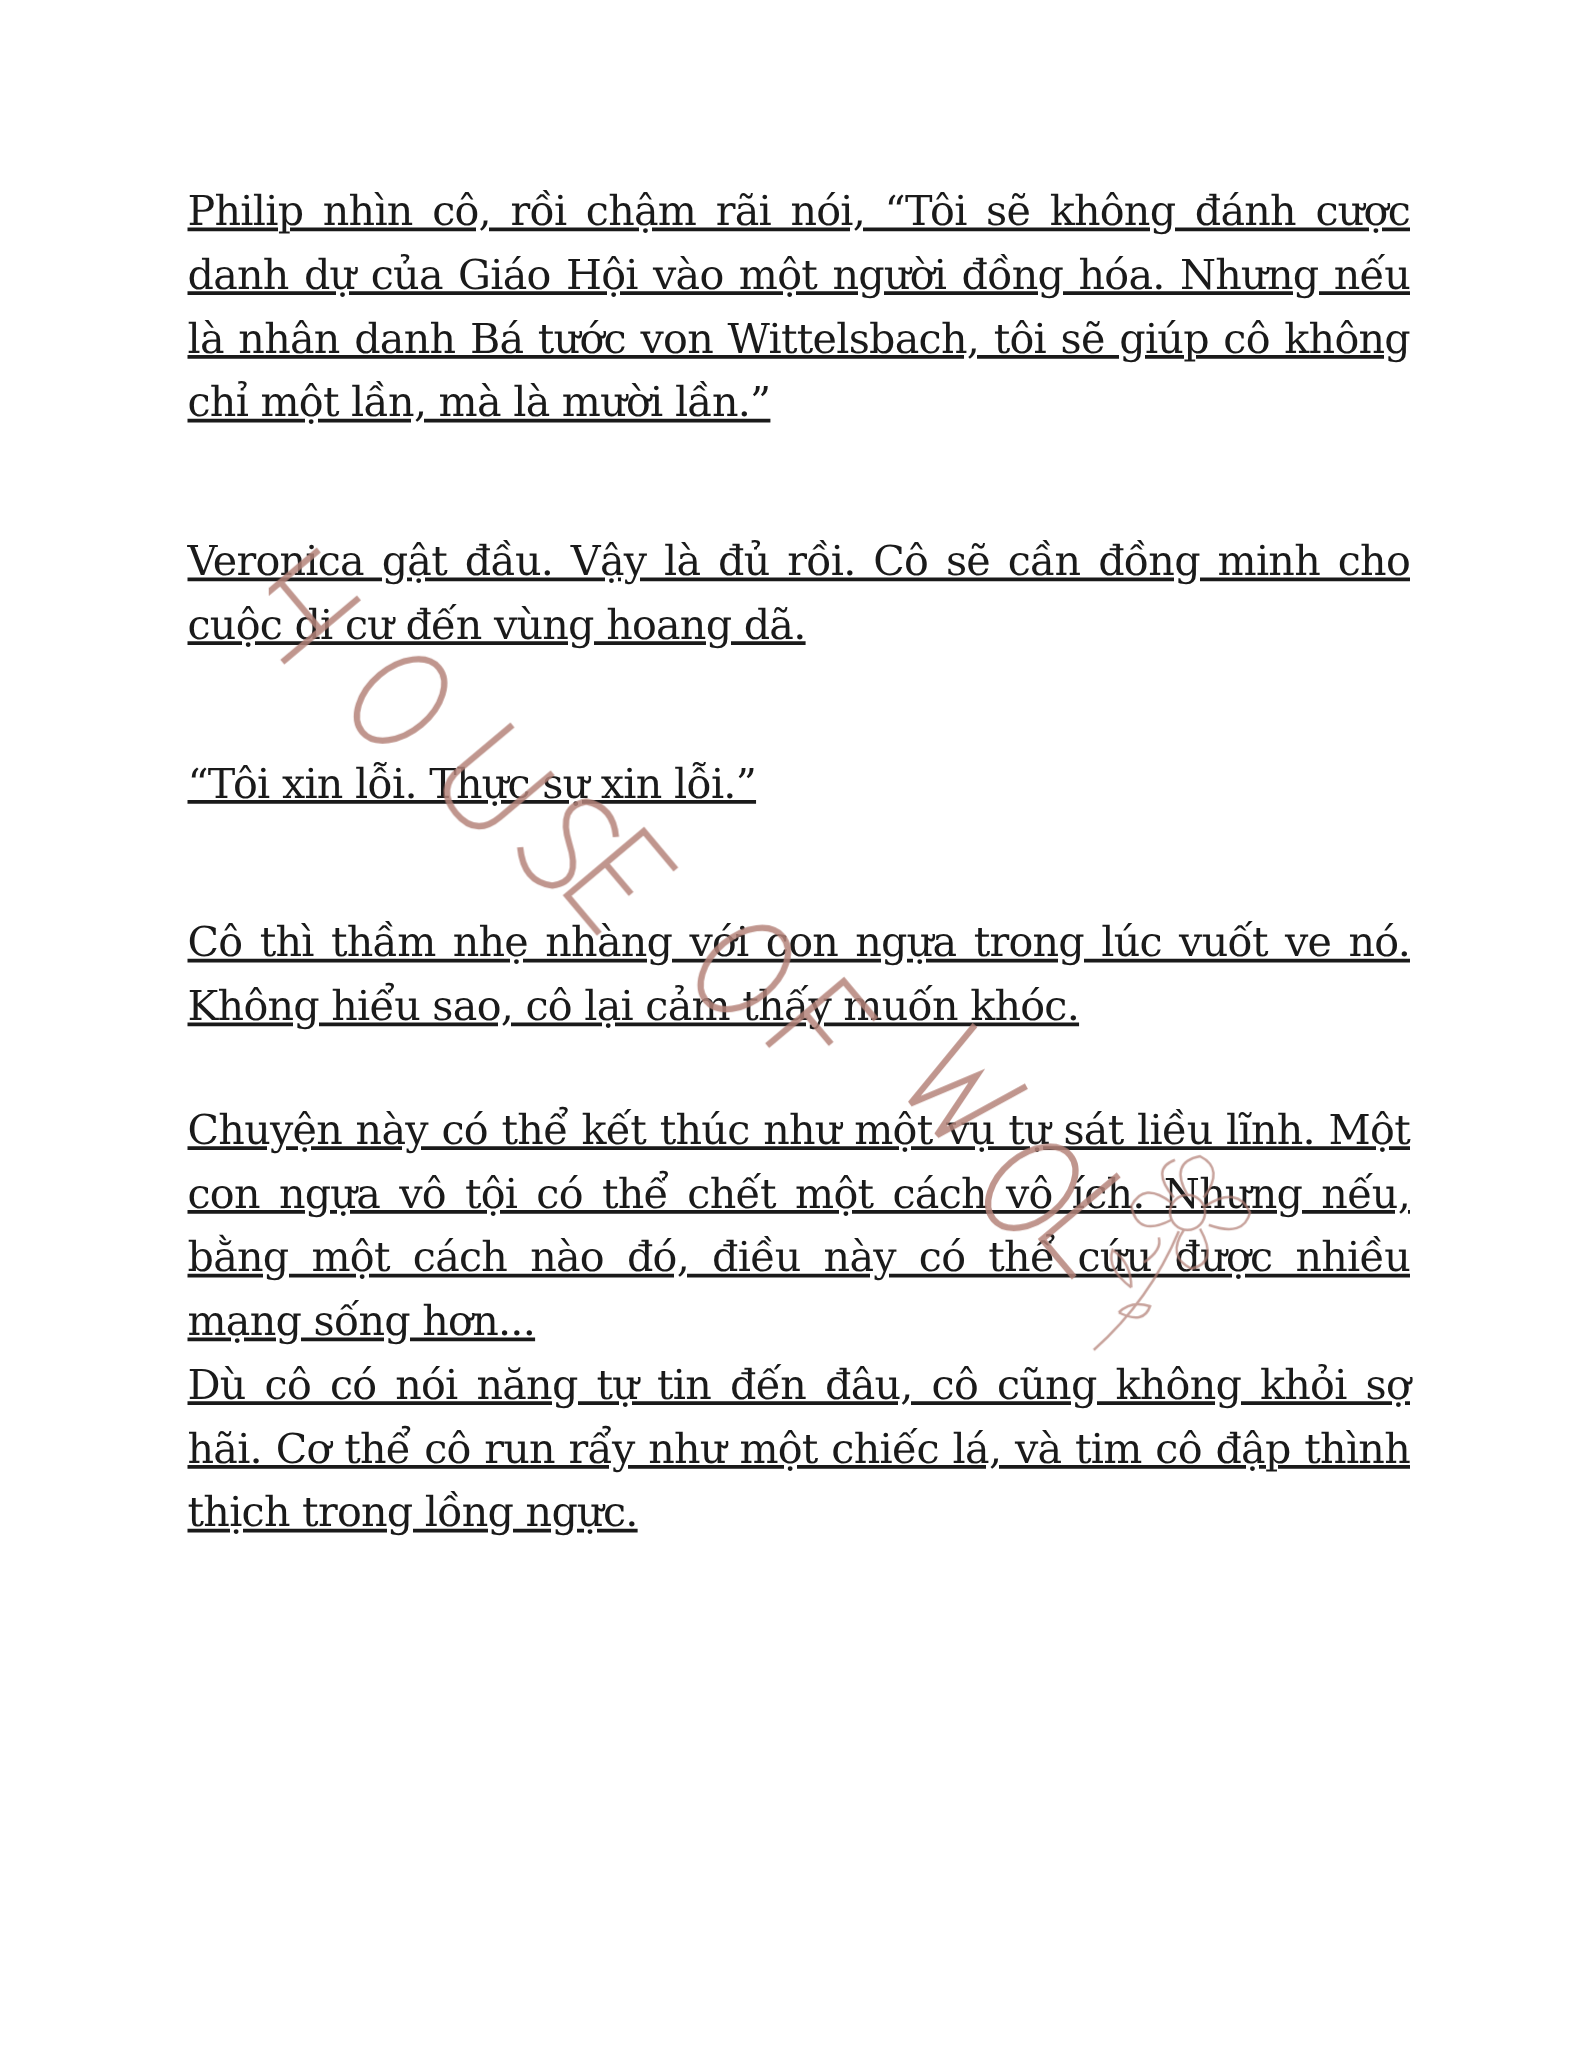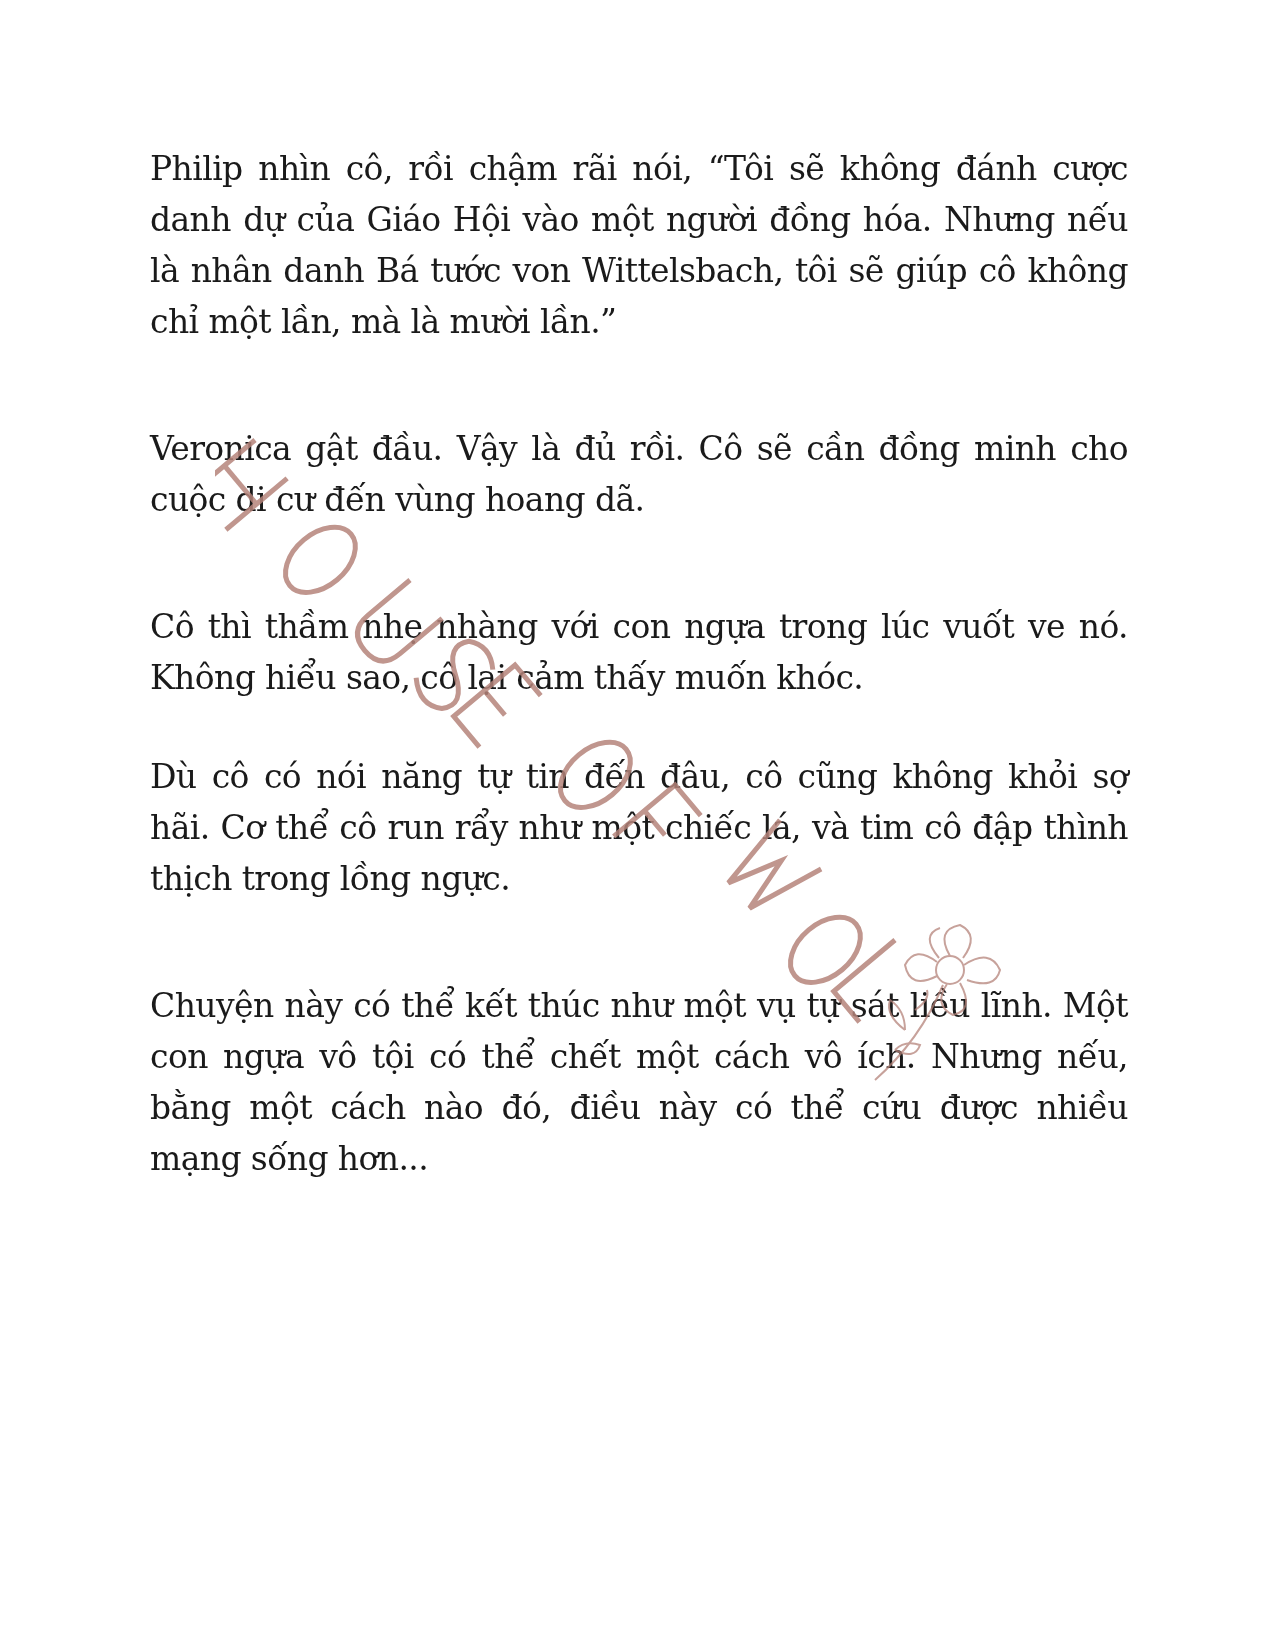--- a/index.html
+++ b/index.html
@@ -3,43 +3,45 @@
   <meta charset="utf-8">
   <style>
     html, body { margin: 0; padding: 0; background: #ffffff; }
     body { width: 1275px; height: 1650px; position: relative; overflow: hidden; }
     .page { position: absolute; left: 0; top: 0; width: 1275px; height: 1650px; background: #fff; }
     .content {
       position: absolute; left: 150px; top: 143px; width: 978px;
       font-family: "DejaVu Serif", "Liberation Serif", serif;
       font-size: 33px; line-height: 51px; color: #1a1a1a;
       letter-spacing: -0.6px;
+      text-decoration: underline;
     }
     .para { margin: 0; text-align: justify; }
     .para.p1 { margin-bottom: 76px; }
     .para.p2 { margin-bottom: 76px; }
     .para.p3 { margin-bottom: 76px; }
     .para.p4 { margin-bottom: 48px; }
     .para.p5 { margin-bottom: 76px; }
     .watermark {
       position: absolute; left: 215px; top: 400px; width: 900px; height: 720px;
       pointer-events: none;
     }
   </style>
 </head>
 <body>
 
 <div class="page">
 
   <div class="content">
     <p class="para p1">Philip nhìn cô, rồi chậm rãi nói, “Tôi sẽ không đánh cược danh dự của Giáo Hội vào một người đồng hóa. Nhưng nếu là nhân danh Bá tước von Wittelsbach, tôi sẽ giúp cô không chỉ một lần, mà là mười lần.”</p>
     <p class="para p2">Veronica gật đầu. Vậy là đủ rồi. Cô sẽ cần đồng minh cho cuộc di cư đến vùng hoang dã.</p>
+    <p class="para p3">“Tôi xin lỗi. Thực sự xin lỗi.”</p>
     <p class="para p4">Cô thì thầm nhẹ nhàng với con ngựa trong lúc vuốt ve nó. Không hiểu sao, cô lại cảm thấy muốn khóc.</p>
+    <p class="para p6">Chuyện này có thể kết thúc như một vụ tự sát liều lĩnh. Một con ngựa vô tội có thể chết một cách vô ích. Nhưng nếu, bằng một cách nào đó, điều này có thể cứu được nhiều mạng sống hơn...</p>
     <p class="para p5">Dù cô có nói năng tự tin đến đâu, cô cũng không khỏi sợ hãi. Cơ thể cô run rẩy như một chiếc lá, và tim cô đập thình thịch trong lồng ngực.</p>
-    <p class="para p6">Chuyện này có thể kết thúc như một vụ tự sát liều lĩnh. Một con ngựa vô tội có thể chết một cách vô ích. Nhưng nếu, bằng một cách nào đó, điều này có thể cứu được nhiều mạng sống hơn...</p>
   </div>
 
   <svg class="watermark" viewBox="0 0 900 720" width="900" height="720" style="left:215px; top:400px;">
     <g fill="none" stroke="#b5837a" stroke-width="5" opacity="0.85">
 
       <g transform="translate(40,40) rotate(50)">
         <line x1="0" y1="0" x2="0" y2="80"></line>
         <line x1="50" y1="0" x2="50" y2="80"></line>
         <line x1="0" y1="40" x2="50" y2="40"></line>
       </g>

